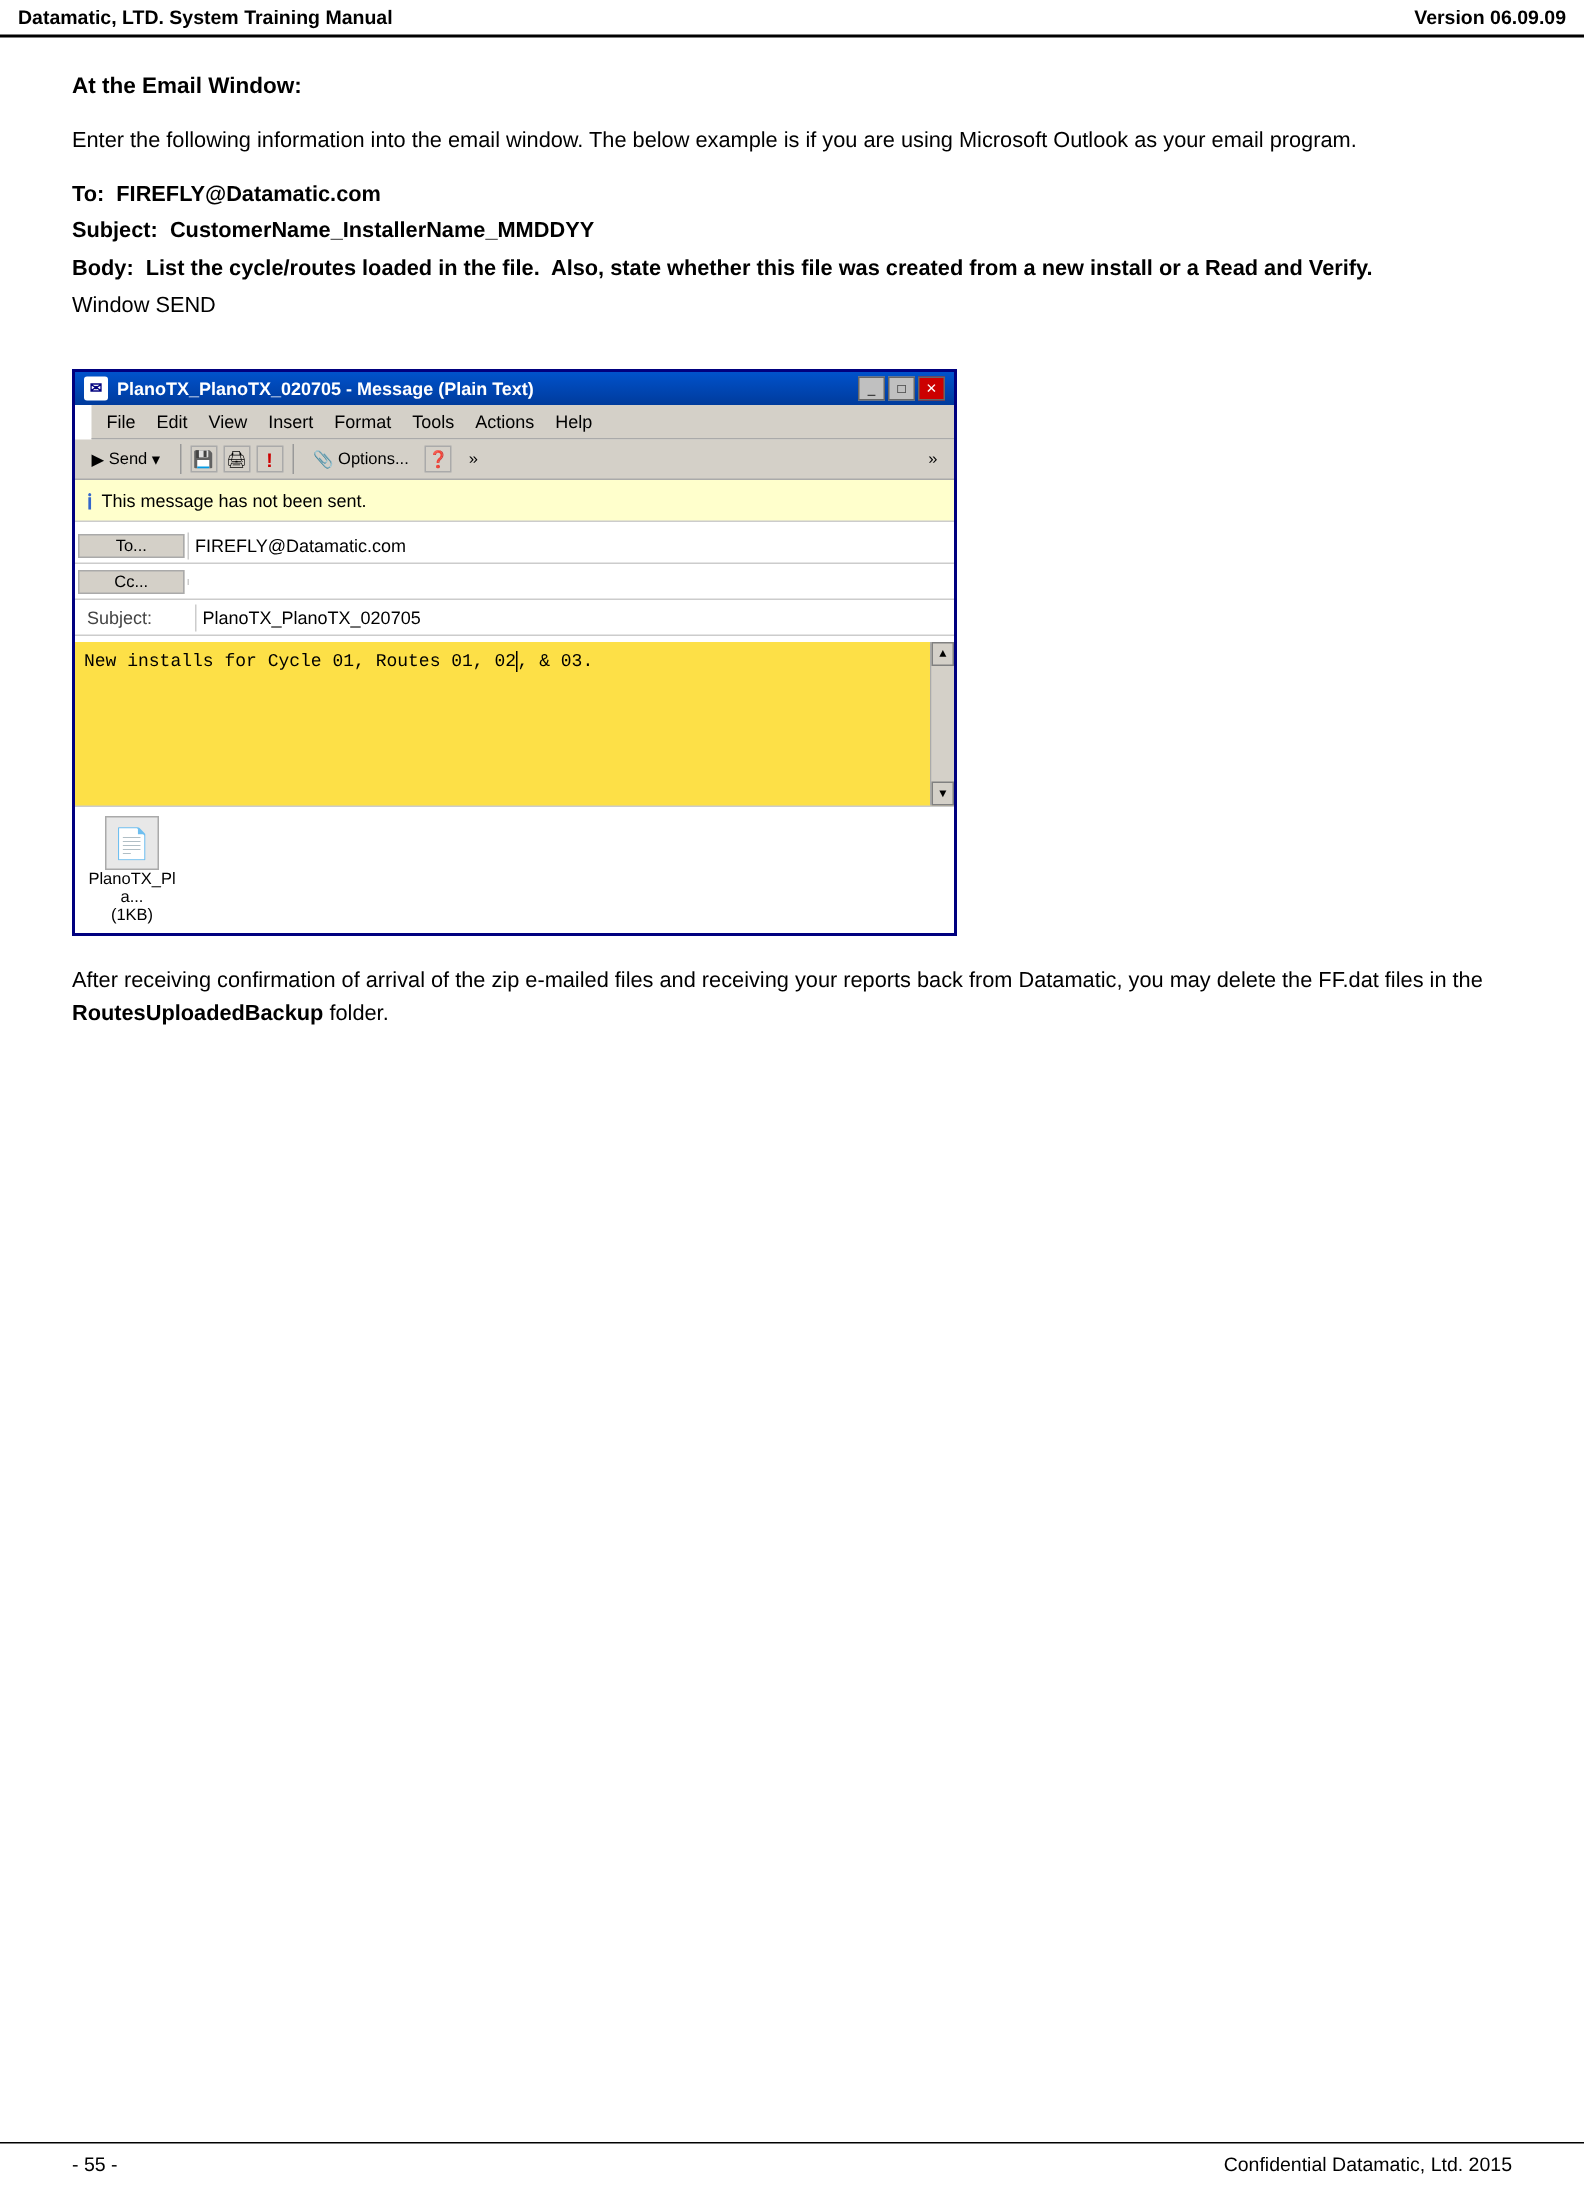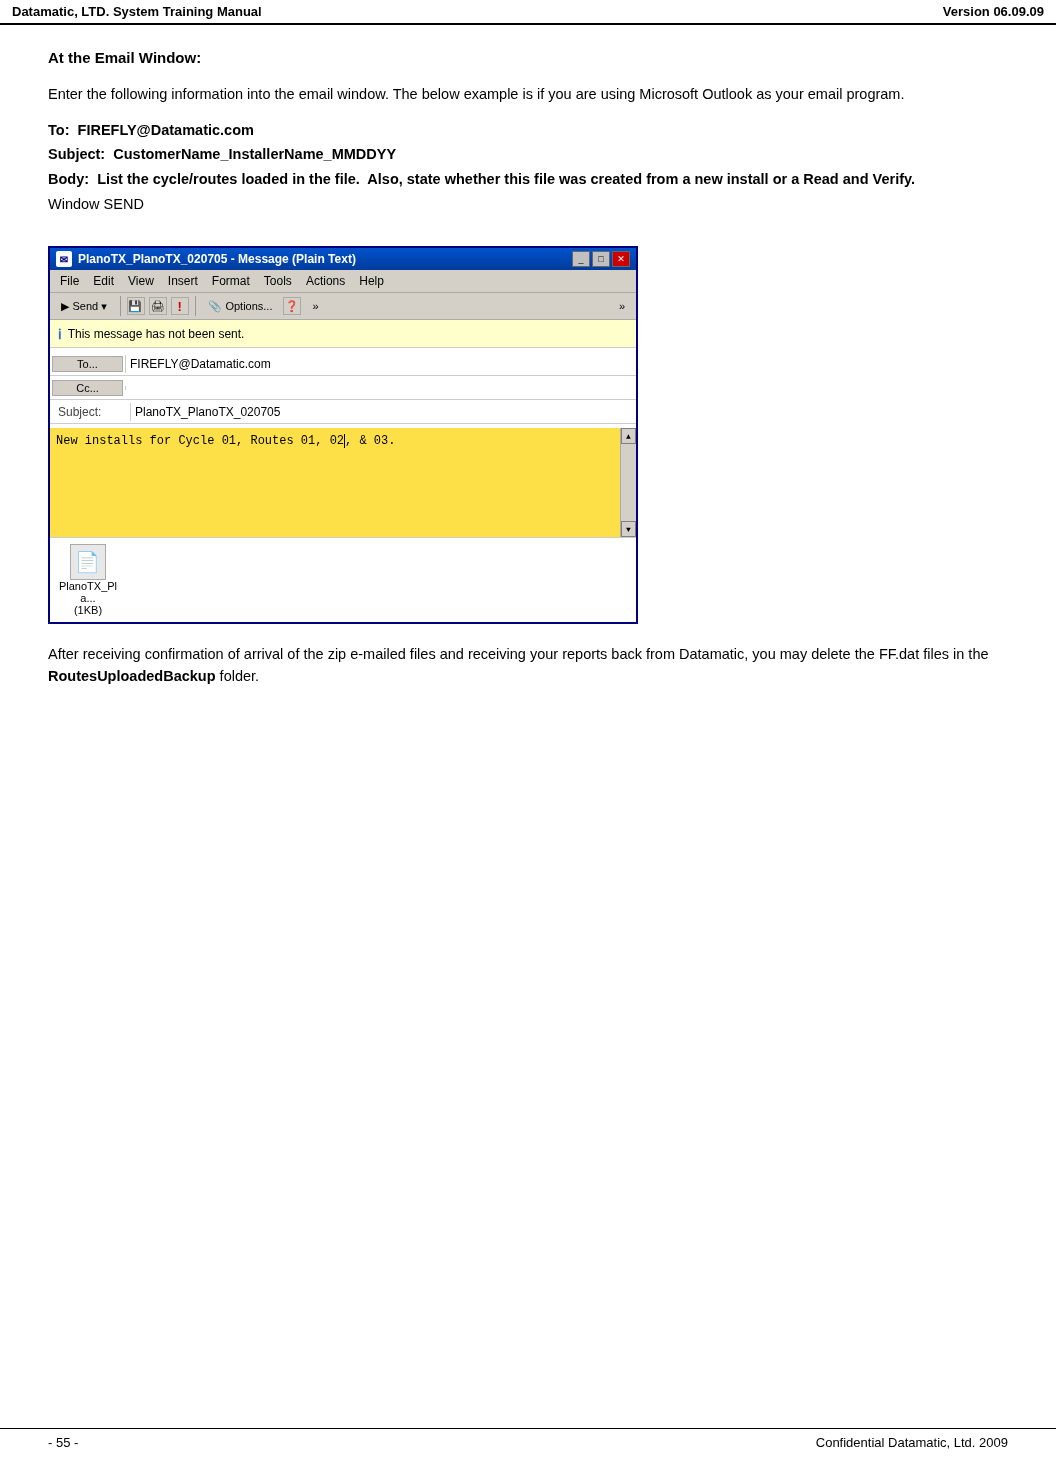--- a/index.html
+++ b/index.html
@@ -130,20 +130,21 @@
       color: #fff;
     }
 
     .outlook-menubar {
       background: #d4d0c8;
       border-bottom: 1px solid #aaa;
       padding: 2px 4px;
       display: flex;
       gap: 2px;
       font-size: 12px;
+      margin-left: 11px;
     }
 
     .menu-item {
       padding: 2px 6px;
       cursor: pointer;
     }
 
     .outlook-toolbar {
       background: #d4d0c8;
       border-bottom: 1px solid #aaa;
@@ -455,14 +456,14 @@
 
   
   <p class="body-text">
     <span>After receiving confirmation of arrival of the zip e-mailed files and receiving your reports back from Datamatic, you may delete the FF.dat files in the </span><span class="bold">RoutesUploadedBackup</span><span> folder.</span>
   </p>
 
 </div>
 
 <div class="footer">
   <span>- 55 -</span>
-  <span>Confidential Datamatic, Ltd. 2009</span>
+  <span>Confidential Datamatic, Ltd. 2015</span>
 </div>
 
 </body></html>

